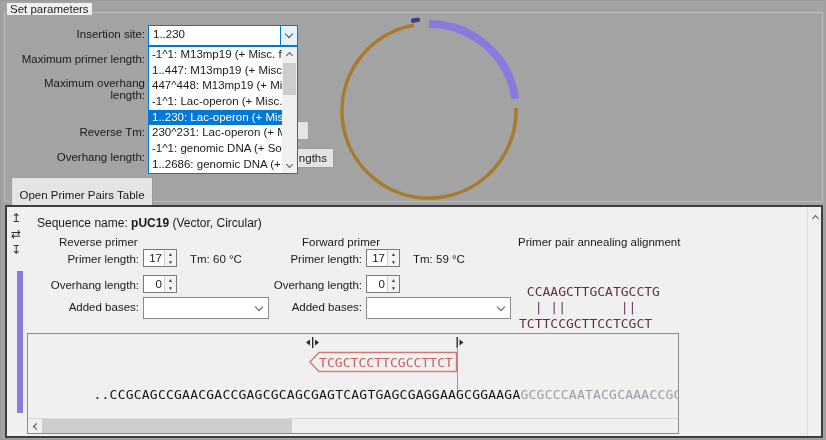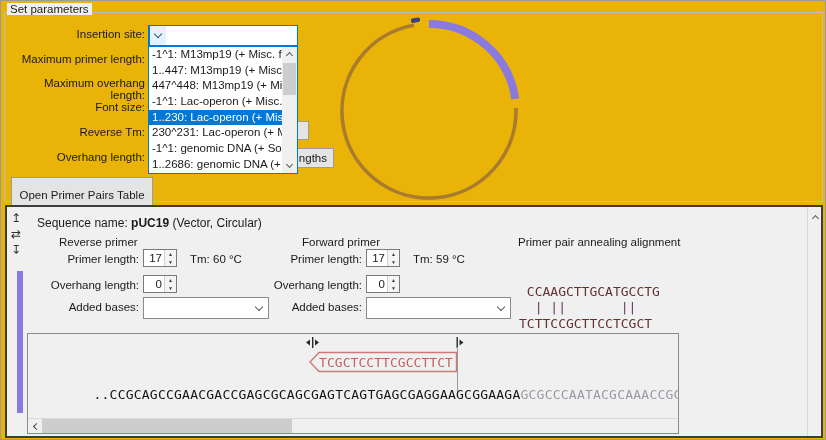--- a/index.html
+++ b/index.html
@@ -1,19 +1,19 @@
 <!DOCTYPE html>
 <html><head>
 <meta charset="utf-8">
 <style>
   * { margin:0; padding:0; box-sizing:border-box; }
   html,body { background:#e8e8e8; }
   .screen {
     position:relative; width:826px; height:440px;
-    background:#eab308; border:1px solid #9a9a9a;
+    background:#a3a3a3; border:1px solid #9a9a9a;
     font-family:"Liberation Sans", sans-serif; font-size:11.5px; color:#1a1a1a;
     overflow:hidden;
   }
   .abs { position:absolute; }
   .lbl { white-space:nowrap; }
 
   
   .groupbox { position:absolute; left:3px; top:11px; width:819px; height:190px;
               border:1px solid #bcbcbc; }
   .group-title { position:absolute; left:6px; top:1px; background:#f0f0f0; padding:0 3px; }
@@ -107,30 +107,30 @@
 <body>
 
 <div class="screen">
 
   <div class="groupbox"></div>
   <div class="group-title abs" style="left:6px; top:2px;">Set parameters</div>
 
   <div class="form-label" style="top:27px;">Insertion site:</div>
   <div class="form-label" style="top:52px;">Maximum primer length:</div>
   <div class="form-label" style="top:76px;">Maximum overhang length:</div>
-  <div class="form-label" style="top:100px;">Font size:</div>
   <div class="form-label" style="top:125px;">Reverse Tm:</div>
   <div class="form-label" style="top:150px;">Overhang length:</div>
 
   <div class="winbtn btn-stub" style="left:255px; top:120px; width:53px; height:19px;"></div>
   <div class="winbtn btn-clipped" style="left:245px; top:147px; width:88px; height:20px;">
     <span>ngths</span>
   </div>
 
   <div class="combo">
+    <div class="val">1..230</div>
     <div class="btn">
       <span class="chev-down"></span>
     </div>
   </div>
 
   <div class="ddlist">
     <div class="dditem">-1^1: M13mp19 (+ Misc. fe</div>
     <div class="dditem">1..447: M13mp19 (+ Misc.</div>
     <div class="dditem">447^448: M13mp19 (+ Mis</div>
     <div class="dditem">-1^1: Lac-operon (+ Misc.</div>

